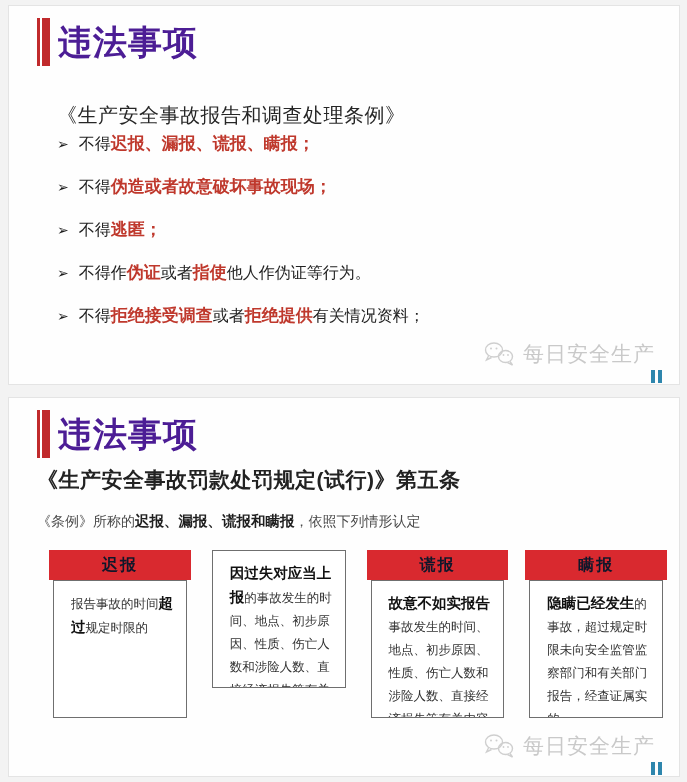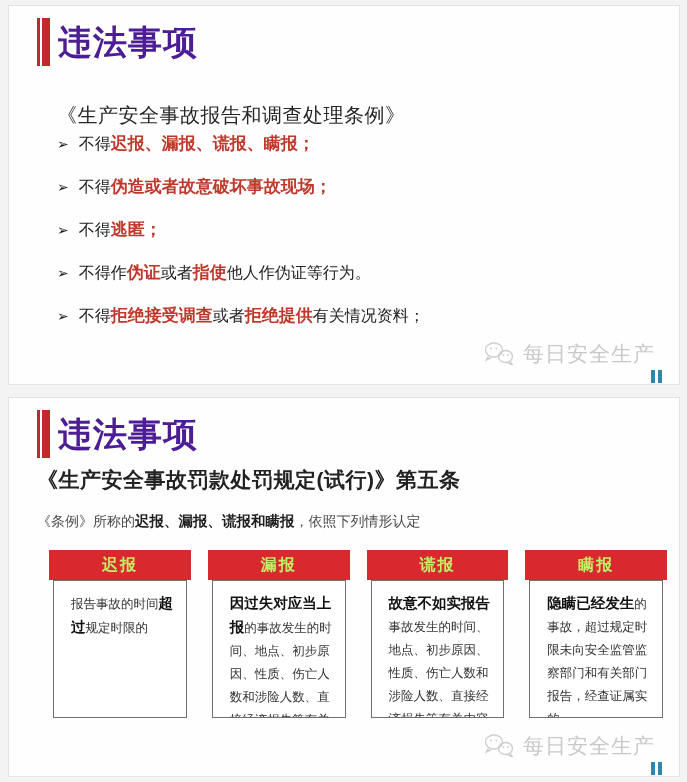--- a/index.html
+++ b/index.html
@@ -57,21 +57,21 @@
     position:absolute;top:114px;left:28px;font-size:14px;color:#4a4a4a;
   }
   .intro-line .b{font-weight:bold;color:#1f1f1f;font-size:14.5px;}
   .cards{
     position:absolute;top:152px;left:40px;width:618px;
     display:grid;grid-template-columns:repeat(4,1fr);column-gap:17px;
   }
   .card{position:relative;}
   .card-header{
     height:30px;line-height:30px;background:var(--header-red);
-    color:#bef264;font-size:16px;font-weight:bold;text-align:center;letter-spacing:2px;
+    color:#0f172a;font-size:16px;font-weight:bold;text-align:center;letter-spacing:2px;
   }
   .card-body{
     margin:0 4px;height:138px;box-sizing:border-box;
     border:1px solid #6f6f6f;background:#fff;
     padding:11px 7px 0 17px;font-size:12.5px;line-height:23px;color:#333;
     overflow:hidden;
   }
   .card-body .b{font-weight:bold;color:#111;font-size:14.5px;}
 
   
@@ -128,21 +128,20 @@
       <h1 class="slide-title">违法事项</h1>
     </div>
     <h2 class="subtitle2">《生产安全事故罚款处罚规定(试行)》第五条</h2>
     <div class="intro-line" id="intro-line"><span>《条例》所称的</span><span class="b">迟报、漏报、谎报和瞒报</span><span>，依照下列情形认定</span></div>
     <div class="cards" id="cards">
         <div class="card">
           <div class="card-header">迟报</div>
           <div class="card-body"><span>报告事故的时间</span><span class="b">超过</span><span>规定时限的</span></div>
         </div>
         <div class="card">
-          <div class="card-header">漏报</div>
           <div class="card-body"><span class="b">因过失对应当上报</span><span>的事故发生的时间、地点、初步原因、性质、伤亡人数和涉险人数、直接经济损失等有关内容的</span></div>
         </div>
         <div class="card">
           <div class="card-header">谎报</div>
           <div class="card-body"><span class="b">故意不如实报告</span><span>事故发生的时间、地点、初步原因、性质、伤亡人数和涉险人数、直接经济损失等有关内容的</span></div>
         </div>
         <div class="card">
           <div class="card-header">瞒报</div>
           <div class="card-body"><span class="b">隐瞒已经发生</span><span>的事故，超过规定时限未向安全监管监察部门和有关部门报告，经查证属实的</span></div>
         </div>

